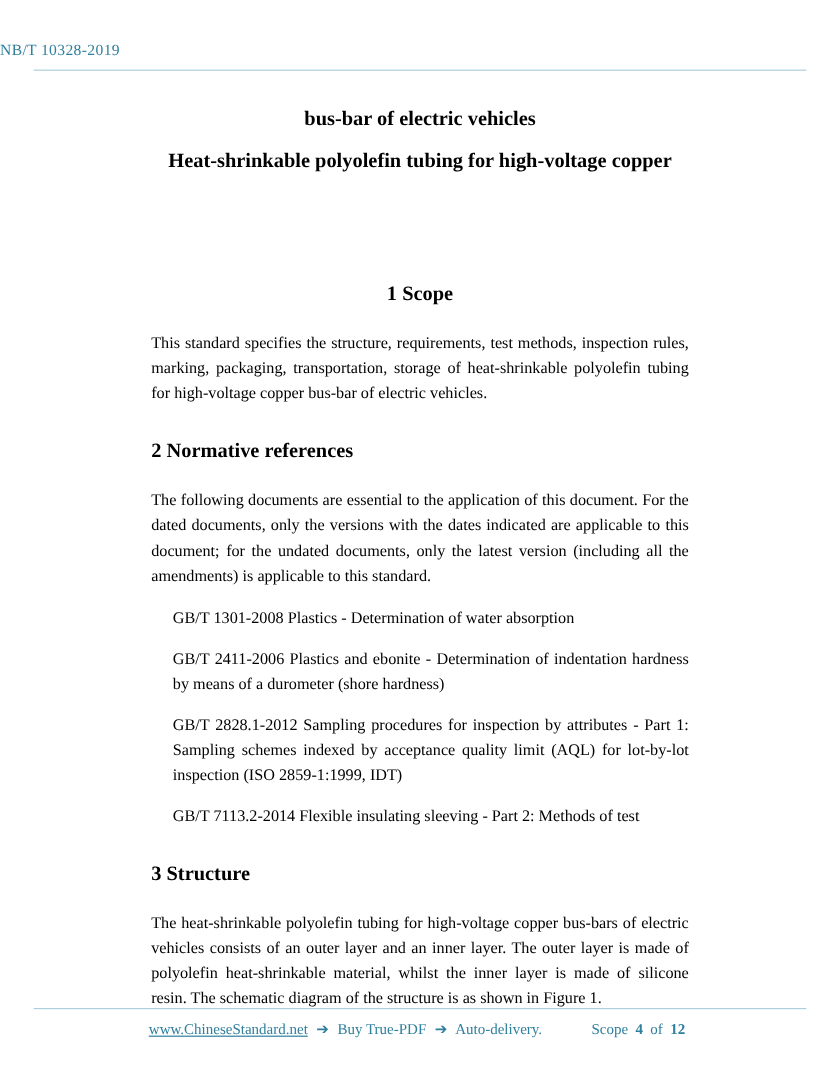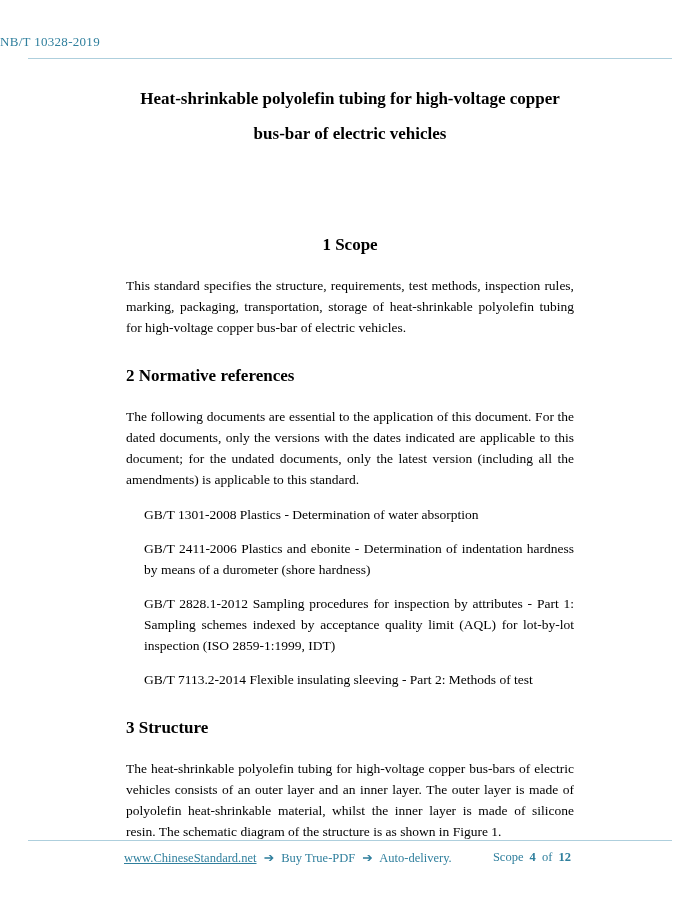--- a/index.html
+++ b/index.html
@@ -63,21 +63,21 @@
     left:0; right:0; bottom:0;
   }
   .footer-rule {
     border:none;
     border-top:1px solid #aecfdd;
     margin:0 28px;
   }
   .footer-row {
     display:flex;
     justify-content:space-between;
-    align-items:flex-start;
+    align-items:center;
     margin:9px 126px 0 124px;
     padding-bottom:40px;
     color:#2f7f9d;
     font-size:12.5px;
   }
   .footer-link {
     color:#2f7f9d;
     text-decoration:underline;
     cursor:pointer;
   }
@@ -88,22 +88,22 @@
 </style>
 </head>
 <body>
 
 <div class="page">
 
   <div class="doc-header">NB/T 10328-2019</div>
   <hr class="rule">
 
   <div class="doc-title">
+    <div>bus-bar of electric vehicles</div>
     <div>Heat-shrinkable polyolefin tubing for high-voltage copper</div>
-    <div>bus-bar of electric vehicles</div>
   </div>
 
   <div class="content">
 
     <div class="section-heading first">1 Scope</div>
     <p class="para">This standard specifies the structure, requirements, test methods, inspection rules, marking, packaging, transportation, storage of heat-shrinkable polyolefin tubing for high-voltage copper bus-bar of electric vehicles.</p>
 
     <div class="section-heading">2 Normative references</div>
     <p class="para">The following documents are essential to the application of this document. For the dated documents, only the versions with the dates indicated are applicable to this document; for the undated documents, only the latest version (including all the amendments) is applicable to this standard.</p>
 

